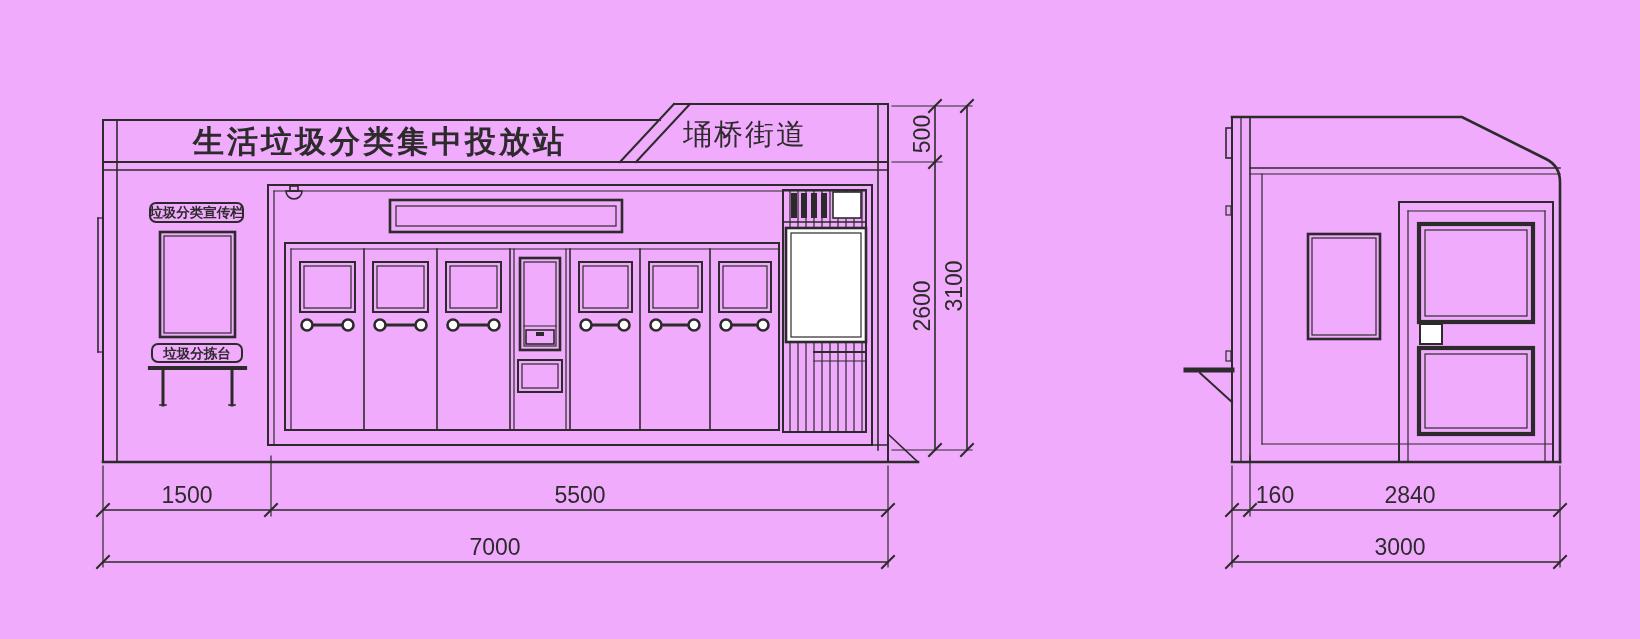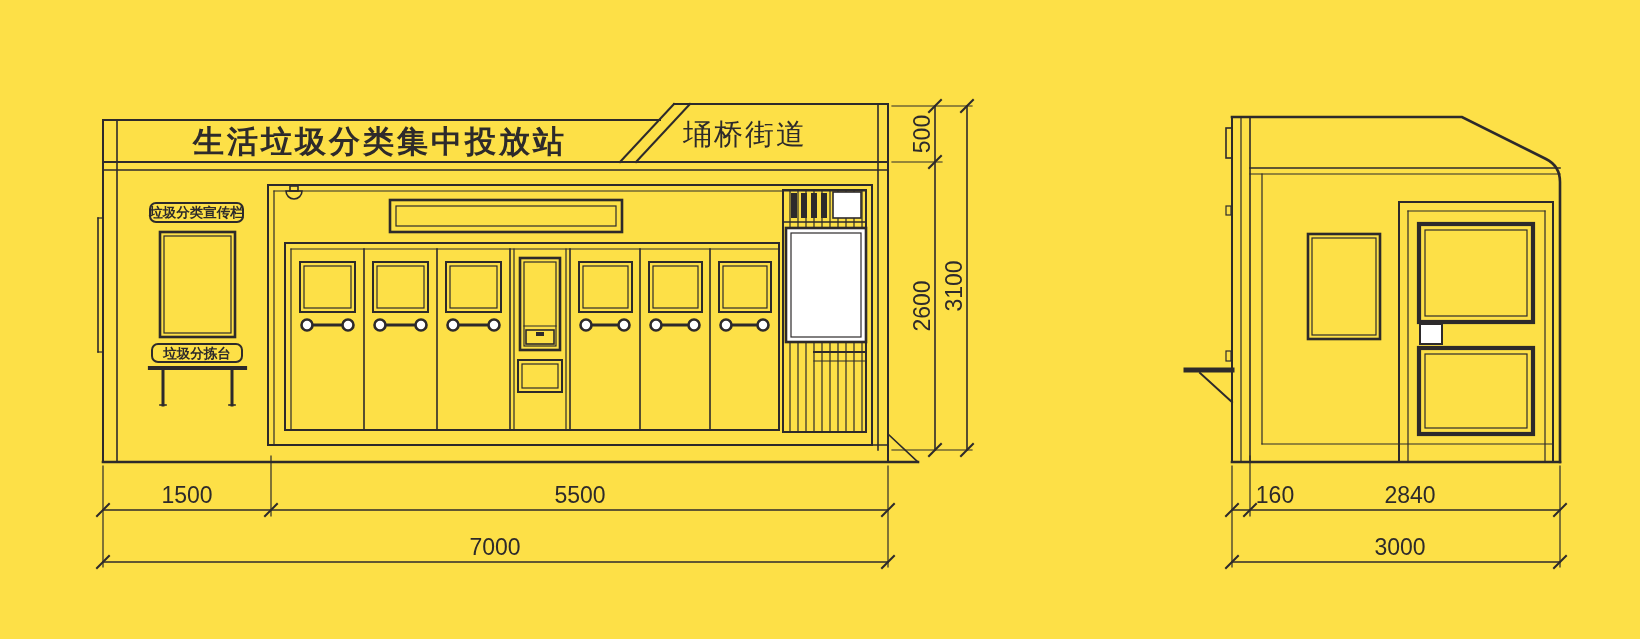--- a/index.html
+++ b/index.html
@@ -1,16 +1,16 @@
 <!DOCTYPE html>
 <html><head>
 <meta charset="utf-8">
 <style>
   html,body{margin:0;padding:0;background:#ffffff;}
-  .canvas{position:relative;width:1640px;height:639px;background:#fde047;overflow:hidden;}
+  .canvas{position:relative;width:1640px;height:639px;background:#f0abfc;overflow:hidden;}
   svg{position:absolute;left:0;top:0;}
   .ln{stroke:#2d2a2b;fill:none;stroke-linecap:square;}
   .w1{stroke-width:1.2;}
   .w15{stroke-width:1.6;}
   .w2{stroke-width:2;}
   .w25{stroke-width:2.6;}
   .w3{stroke-width:3;}
   .w4{stroke-width:4.2;}
   .w5{stroke-width:5;}
   .fillw{fill:#ffffff;}

